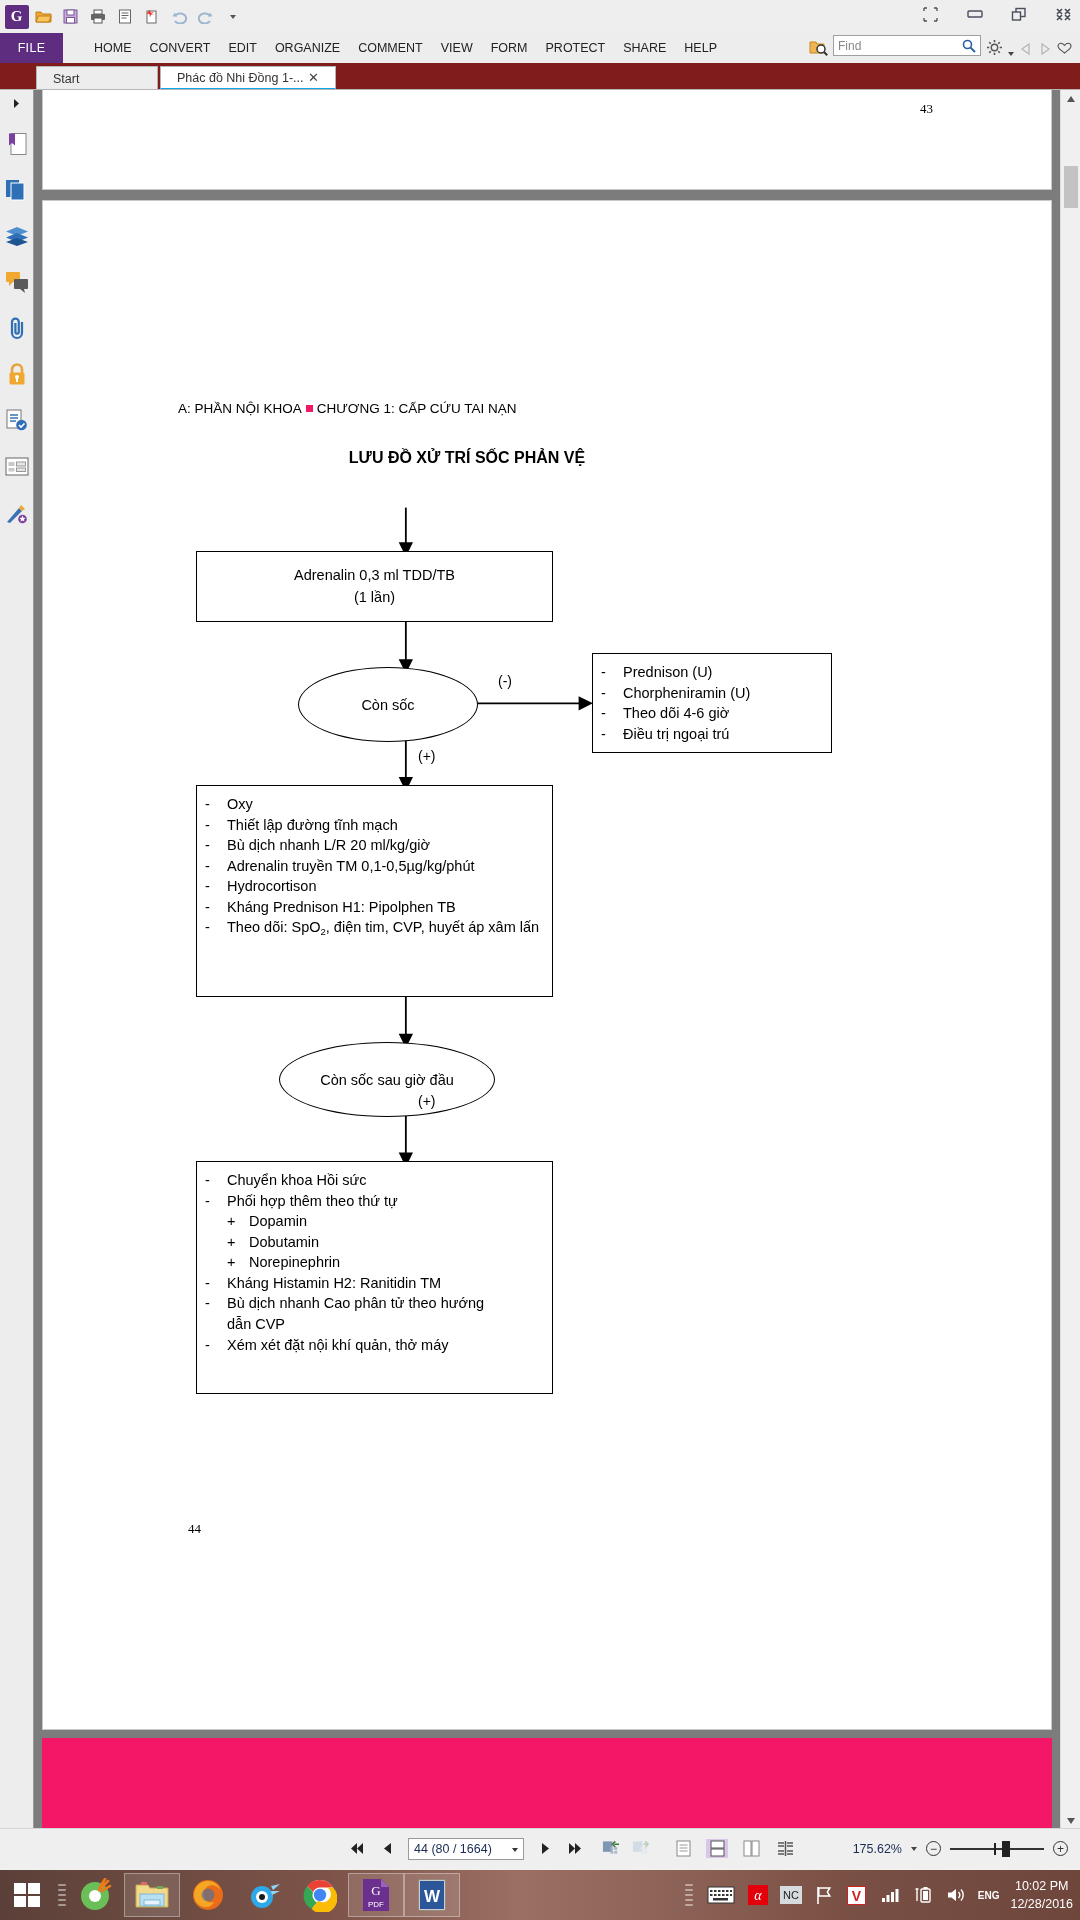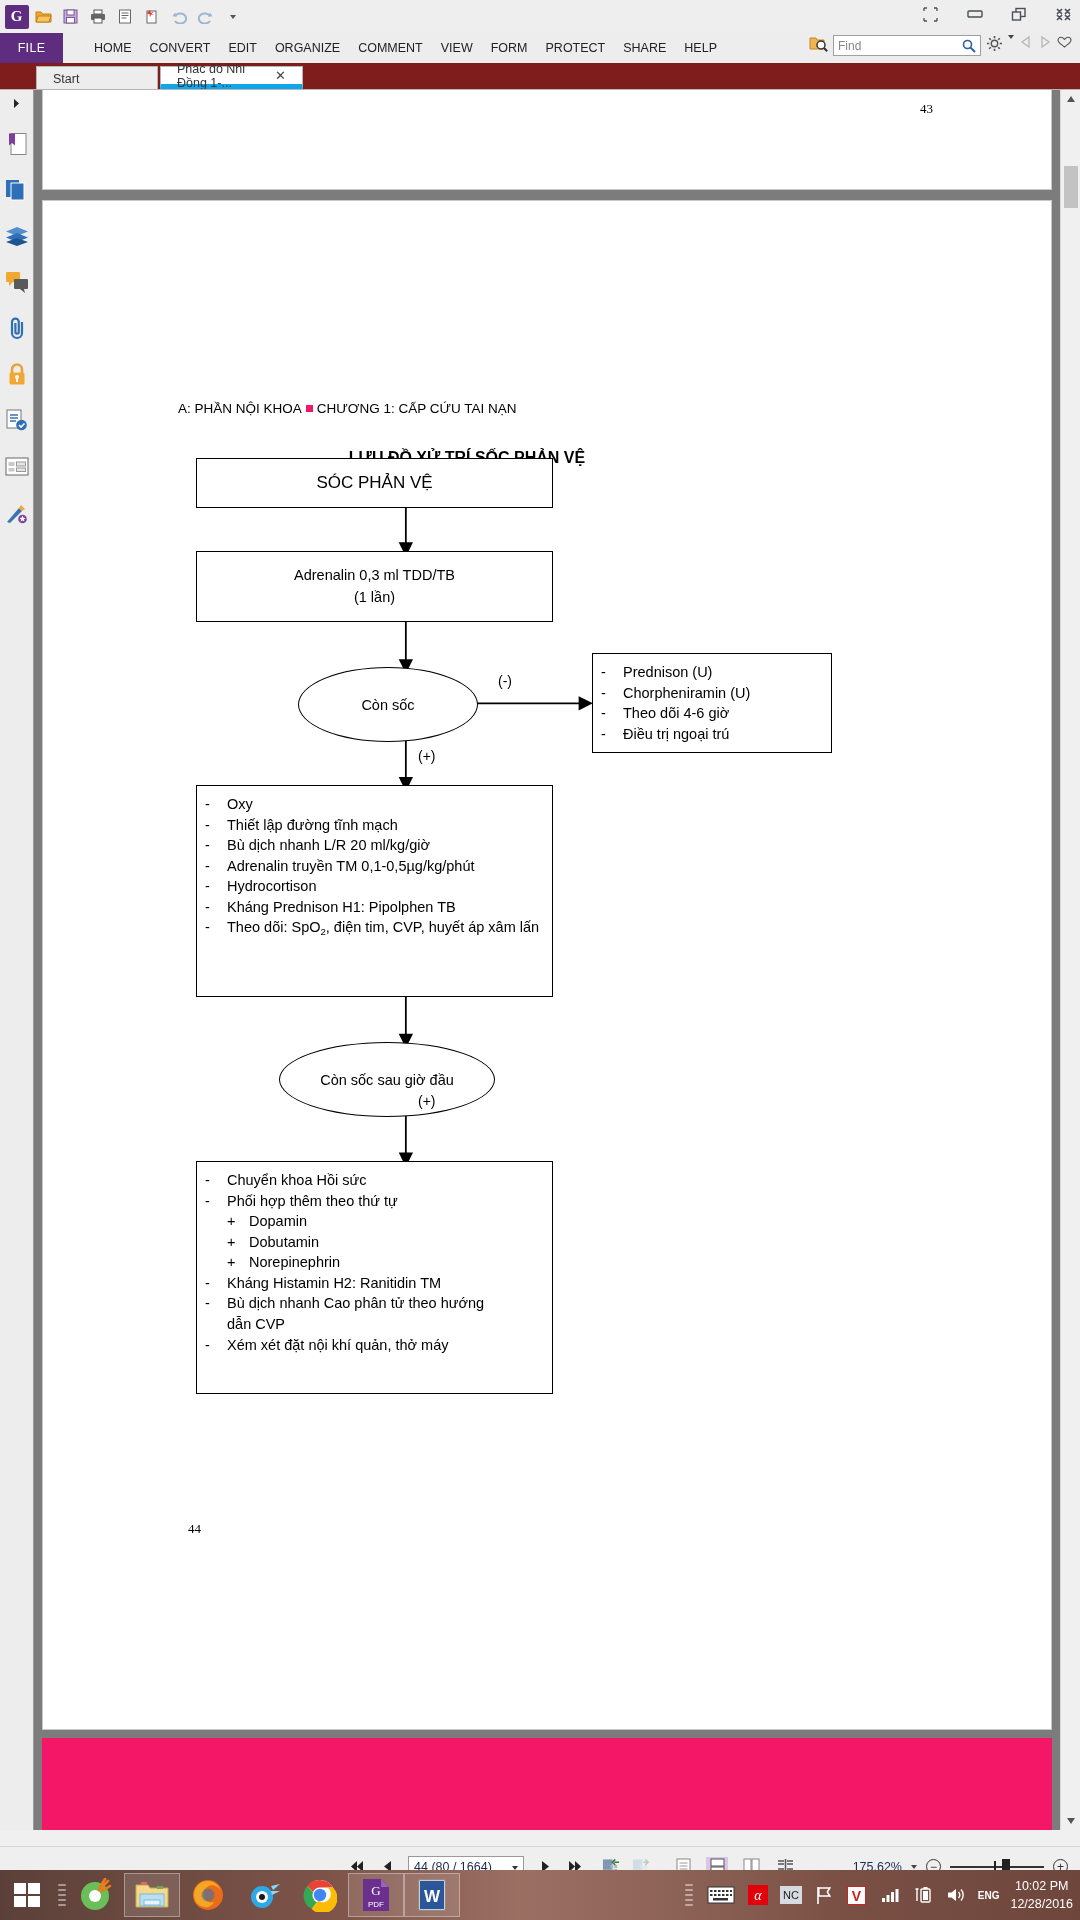--- a/index.html
+++ b/index.html
@@ -49,21 +49,21 @@
     display: flex; align-items: center; justify-content: center;
     width: 63px; letter-spacing: .3px;
   }
   .menu-items { display: flex; align-items: flex-start; gap: 0px; margin-left: 22px; }
   .menu-item {
     font-size: 12.5px; color: #222; padding: 0 9px; height: 30px;
     display: flex; align-items: center; white-space: nowrap;
   }
   .find-area {
     position: absolute; right: 8px; top: 2px;
-    display: flex; align-items: flex-start; gap: 5px;
+    display: flex; align-items: flex-end; gap: 5px;
   }
   .find-folder-icon { width: 19px; height: 17px; position: relative; }
   .find-box {
     width: 148px; height: 21px; background: #fff; border: 1px solid #a0a0a0;
     display: flex; align-items: center; padding: 0 4px;
     font-size: 12px; color: #888; position: relative;
   }
   .find-mag { position: absolute; right: 4px; top: 3px; }
   .gear-ic { width: 17px; height: 17px; }
   .caret-sm {
@@ -81,21 +81,21 @@
   .tab {
     position: absolute; top: 3px; height: 24px;
     background: #ededed; font-size: 12.5px; color: #333;
     display: flex; align-items: center; padding: 0 16px;
     border-top: 1px solid #b5b5b5;
     border-left: 1px solid #b5b5b5;
     border-right: 1px solid #b5b5b5;
     transform: skewX(0deg);
   }
   .tab.start { left: 36px; width: 122px; background:#ededed; }
-  .tab.active { left: 160px; width: 143px; background: #fff; border-bottom: 6px solid #0ea5e9; }
+  .tab.active { left: 160px; width: 176px; background: #fff; border-bottom: 2px solid #0ea5e9; }
   .tab .x { margin-left: auto; font-size: 13px; color: #444; }
   .tabstrip-underline {
     position: absolute; top: 89px; left: 0; width: 1080px; height: 1px; background:#b5b5b5;
   }
 
   
   .rail {
     position: absolute; top: 90px; left: 0; width: 33px; bottom: 90px;
     background: #ededed; display: flex; flex-direction: column; align-items: center;
   }
@@ -170,21 +170,21 @@
     width: 20px; height: 18px; display: flex; align-items: center; justify-content: center;
     font-size: 8px; color: #555; background:#f0f0f0;
   }
   .vs-thumb {
     position: absolute; left: 3px; width: 14px; height: 42px; top: 76px;
     background: #c3c3c3;
   }
 
   
   .statusbar {
-    position: absolute; bottom: 34px; left: 0; width: 1080px; height: 40px;
+    position: absolute; bottom: 52px; left: 0; width: 1080px; height: 40px;
     background: #efefef; display: flex; align-items: center;
     border-top: 1px solid #d6d6d6;
   }
   .sb-center { display: flex; align-items: center; gap: 12px; margin-left: 348px; }
   .sb-btn { width: 18px; height: 18px; display: flex; align-items: center; justify-content: center; }
   .pagebox {
     width: 116px; height: 22px; background: #fff; border: 1px solid #9a9a9a;
     display: flex; align-items: center; padding: 0 5px; font-size: 12.5px; color: #1a2c54;
     position: relative;
   }
@@ -476,23 +476,20 @@
 
         <line x1="434" y1="503" x2="546" y2="503" stroke="#000" stroke-width="1.8" marker-end="url(#ah)"></line>
 
         <line x1="365" y1="540" x2="365" y2="584" stroke="#000" stroke-width="1.8" marker-end="url(#ah)"></line>
 
         <line x1="365" y1="795" x2="365" y2="841" stroke="#000" stroke-width="1.8" marker-end="url(#ah)"></line>
 
         <line x1="365" y1="916" x2="365" y2="960" stroke="#000" stroke-width="1.8" marker-end="url(#ah)"></line>
       </svg>
 
-      <div class="box center" style="left:153px; top:257px; width:357px; height:50px; font-size:17px;">
-        <span>SÓC PHẢN VỆ</span>
-      </div>
 
       <div class="box center" style="left:153px; top:350px; width:357px; height:71px;">
         <span>Adrenalin 0,3 ml TDD/TB</span>
         <span>(1 lần)</span>
       </div>
 
       <div class="ellipse" style="left:255px; top:466px; width:180px; height:75px;">
         <span>Còn sốc</span>
       </div>
       <div class="lbl" style="left:455px; top:472px;">(-)</div>

